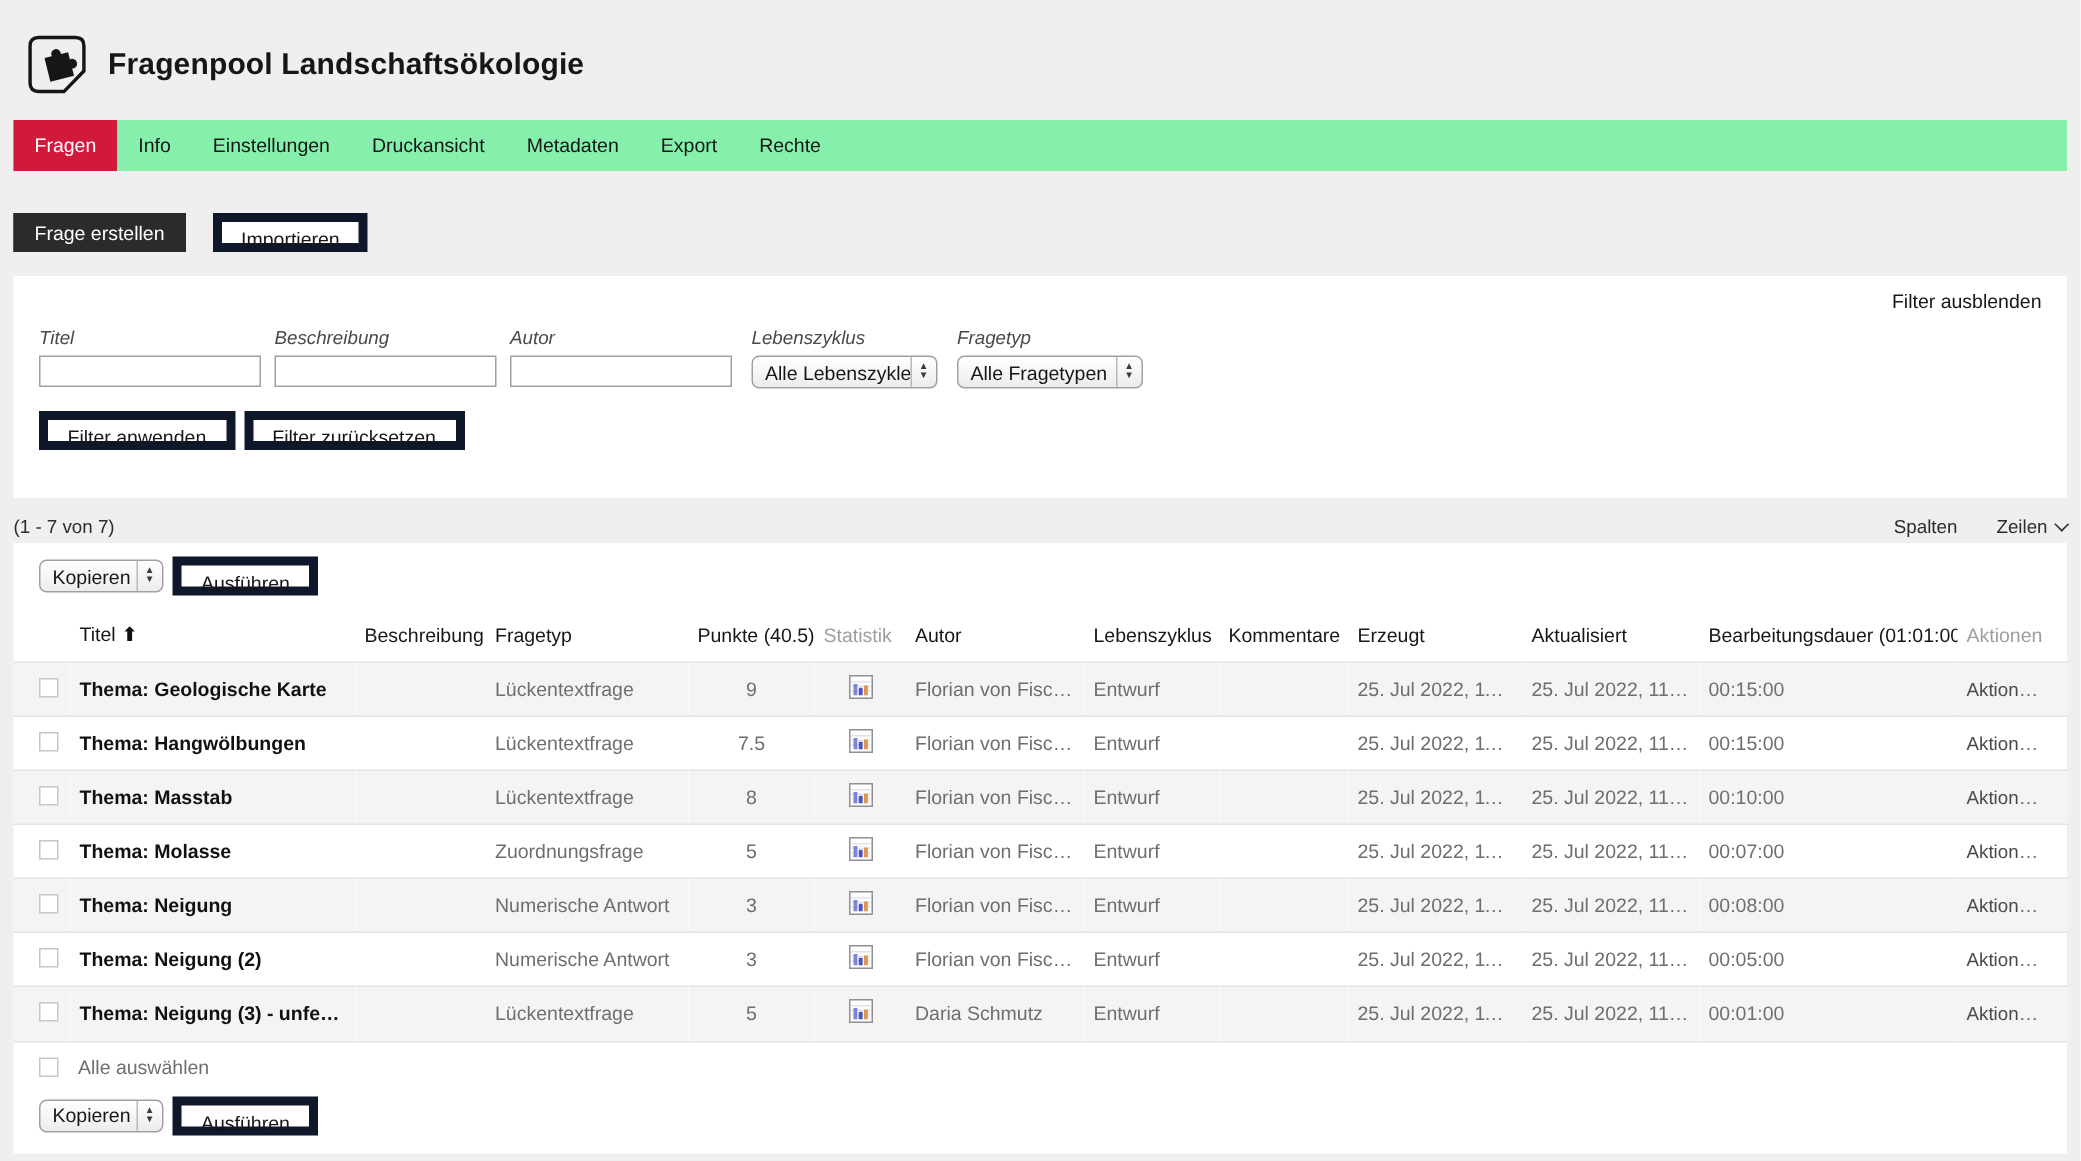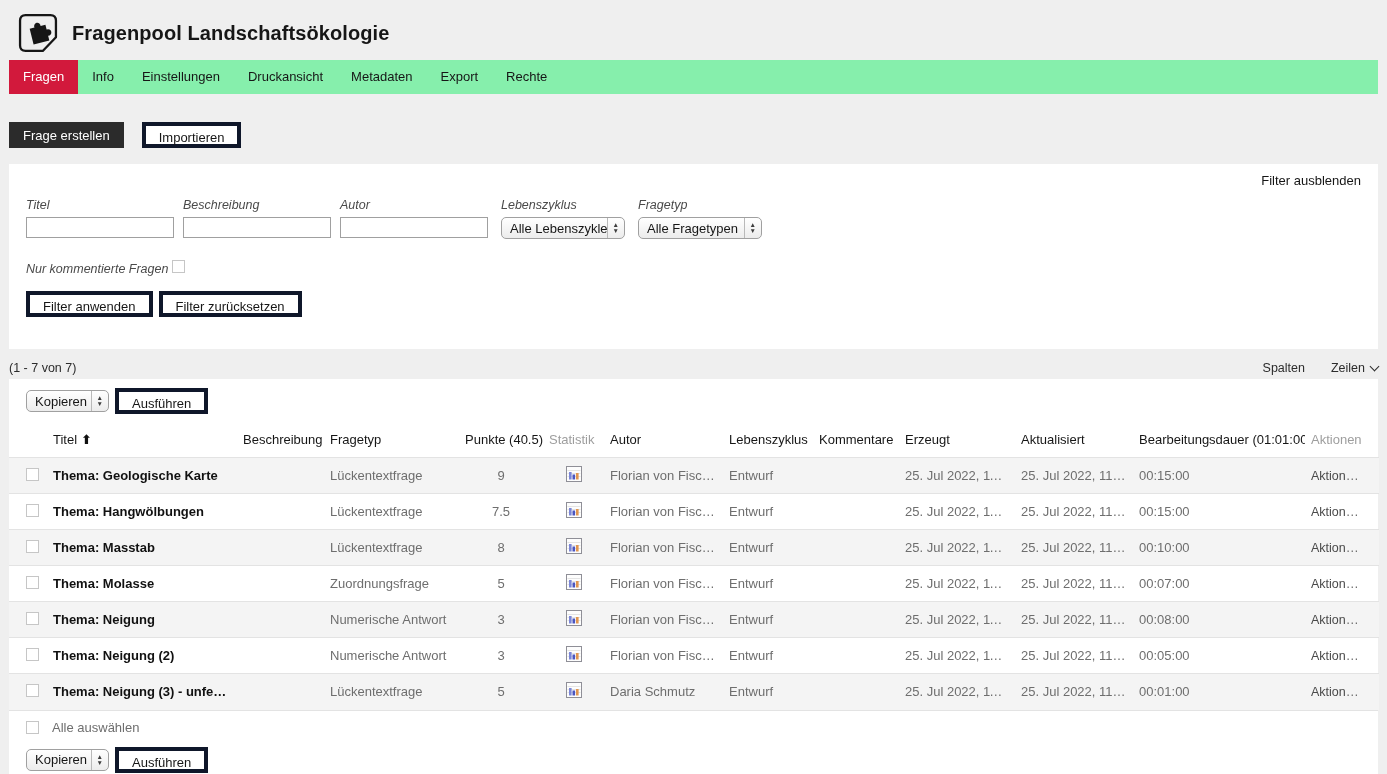--- a/index.html
+++ b/index.html
@@ -4,32 +4,32 @@
 <style>
   * { box-sizing: border-box; }
   html,body { margin:0; padding:0; }
   body {
     width:1387px; height:774px; overflow:hidden;
     background:#efefef;
     font-family:"Liberation Sans","DejaVu Sans",sans-serif;
     font-size:13px; color:#161616;
   }
   
-  .page-header { display:flex; align-items:center; gap:13px; padding:16px 0 10px 17px; height:60px; }
+  .page-header { display:flex; align-items:center; gap:13px; padding:16px 0 10px 17px; height:80px; }
   .page-header h1 { margin:0; font-size:20px; font-weight:700; letter-spacing:.1px; }
   .obj-icon { width:42px; height:42px; flex:0 0 auto; }
 
   
   .tabbar { margin:0 9px; background:#86efac; display:flex; height:34px; }
   .tab { padding:0 14px; line-height:34px; font-size:13px; color:#161616; cursor:pointer; white-space:nowrap; }
   .tab.active { background:var(--accent,#d2193c); color:#fff; }
 
   
   .toolbar { margin:28px 9px 0; display:flex; gap:18px; }
-  .btn { background:#fff; color:#161616; border:4px solid #0f172a; padding:4px 13px; font-size:13px; font-family:inherit; height:26px; cursor:pointer; }
+  .btn { background:#fff; color:#161616; border:6px solid #0f172a; padding:4px 13px; font-size:13px; font-family:inherit; height:26px; cursor:pointer; }
   .btn-dark { background:#2b2b2b; color:#fff; border:1px solid #2b2b2b; }
 
   
   .filter-panel { margin:16px 9px 0; background:#fff; padding:10px 17px 32px; position:relative; }
   .hide-filter { position:absolute; top:9px; right:17px; font-size:13px; color:#161616; cursor:pointer; }
   .filter-fields { display:flex; gap:9px; margin-top:24px; }
   .ffield { display:flex; flex-direction:column; }
   .flabel { font-style:italic; font-size:12.5px; color:#4a4a4a; margin-bottom:5px; }
   .ftext { width:148px; height:21px; border:1px solid #a0a0a0; background:#fff; font:inherit; padding:0 4px; }
   .ffield + .ffield-sel { margin-left:4px; }
@@ -124,24 +124,20 @@
         <span class="flabel">Fragetyp</span>
         <div class="mac-select w-filter">
           <span class="sel-val">Alle Fragetypen</span>
           <span class="sel-arrows">
             <i>▲</i>
             <i>▼</i>
           </span>
         </div>
       </div>
     </div>
-  <div class="commented">
-    <span class="flabel">Nur kommentierte Fragen</span>
-    <input type="checkbox" class="cb" style="">
-  </div>
   <div class="filter-buttons">
     <button class="btn">Filter anwenden</button>
     <button class="btn">Filter zurücksetzen</button>
   </div>
 </section>
 
 <div class="range-bar">
   <span>(1 - 7 von 7)</span>
   <span class="range-right">
     <span>Spalten</span>

